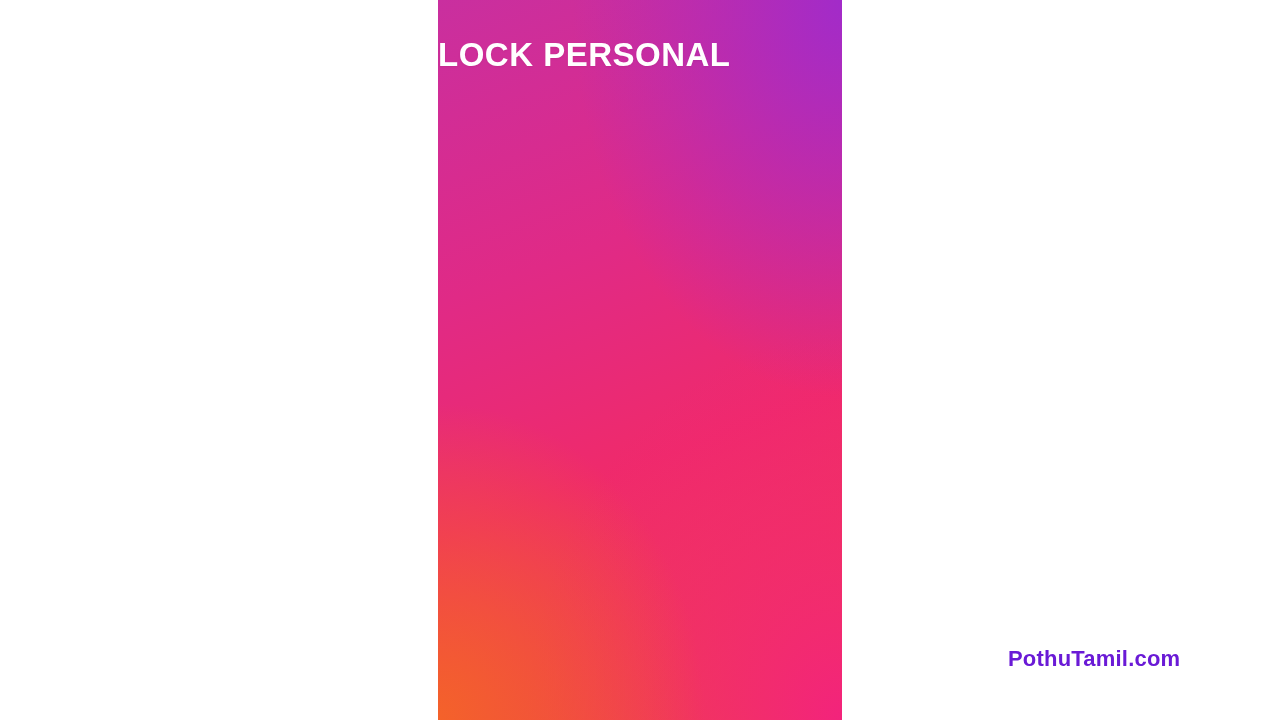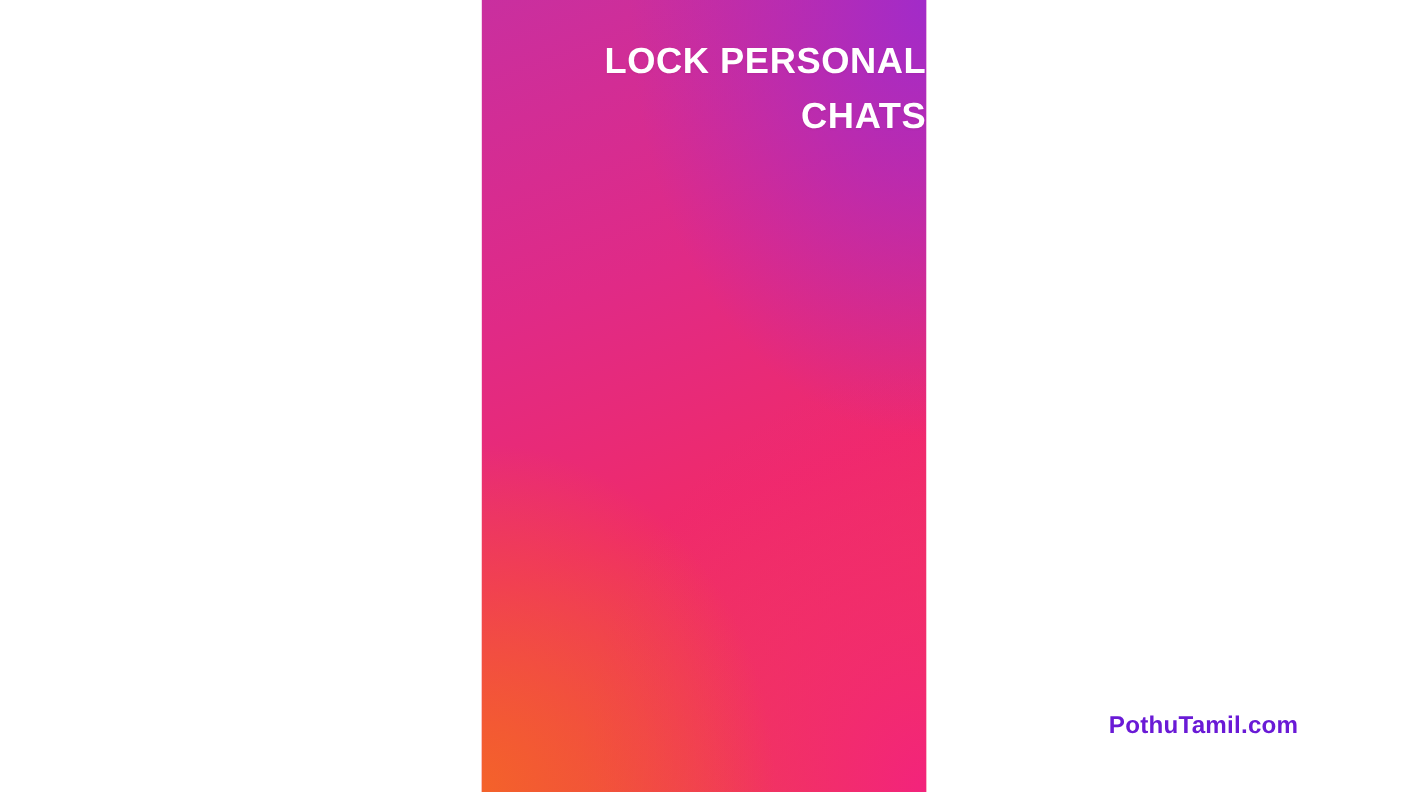--- a/index.html
+++ b/index.html
@@ -20,21 +20,21 @@
     background:
       radial-gradient(115% 95% at 100% 0%,   #a22bc9 0%, rgba(162,43,201,0) 58%),
       radial-gradient(120% 80% at 0% 100%,   #f4622a 0%, rgba(244,98,42,0) 55%),
       radial-gradient(130% 90% at 100% 100%, #f3237c 0%, rgba(243,35,124,0) 60%),
       linear-gradient(160deg, #c92f9f 0%, #e02a86 35%, #ef2a6b 62%, #ef4a3e 100%);
   }
 
   
   .headline {
     position: absolute; left: 0; top: 30px; width: 404px;
-    text-align: right;
+    text-align: left;
     color: #ffffff;
     font-size: 33px;
     font-weight: bold;
     letter-spacing: 0.5px;
     line-height: 1.52;
     text-shadow: 0 1px 2px rgba(120,0,60,0.10);
   }
   .headline .l2 { display: block; }
 
   
@@ -46,20 +46,19 @@
 </style>
 </head>
 <body>
 
 <div id="stage">
 
   <div class="poster">
 
     <div class="headline">
       <span>LOCK PERSONAL</span>
-      <span class="l2">CHATS</span>
     </div>
 
   </div>
 
   <div class="watermark">PothuTamil.com</div>
 
 </div>
 
 </body></html>

